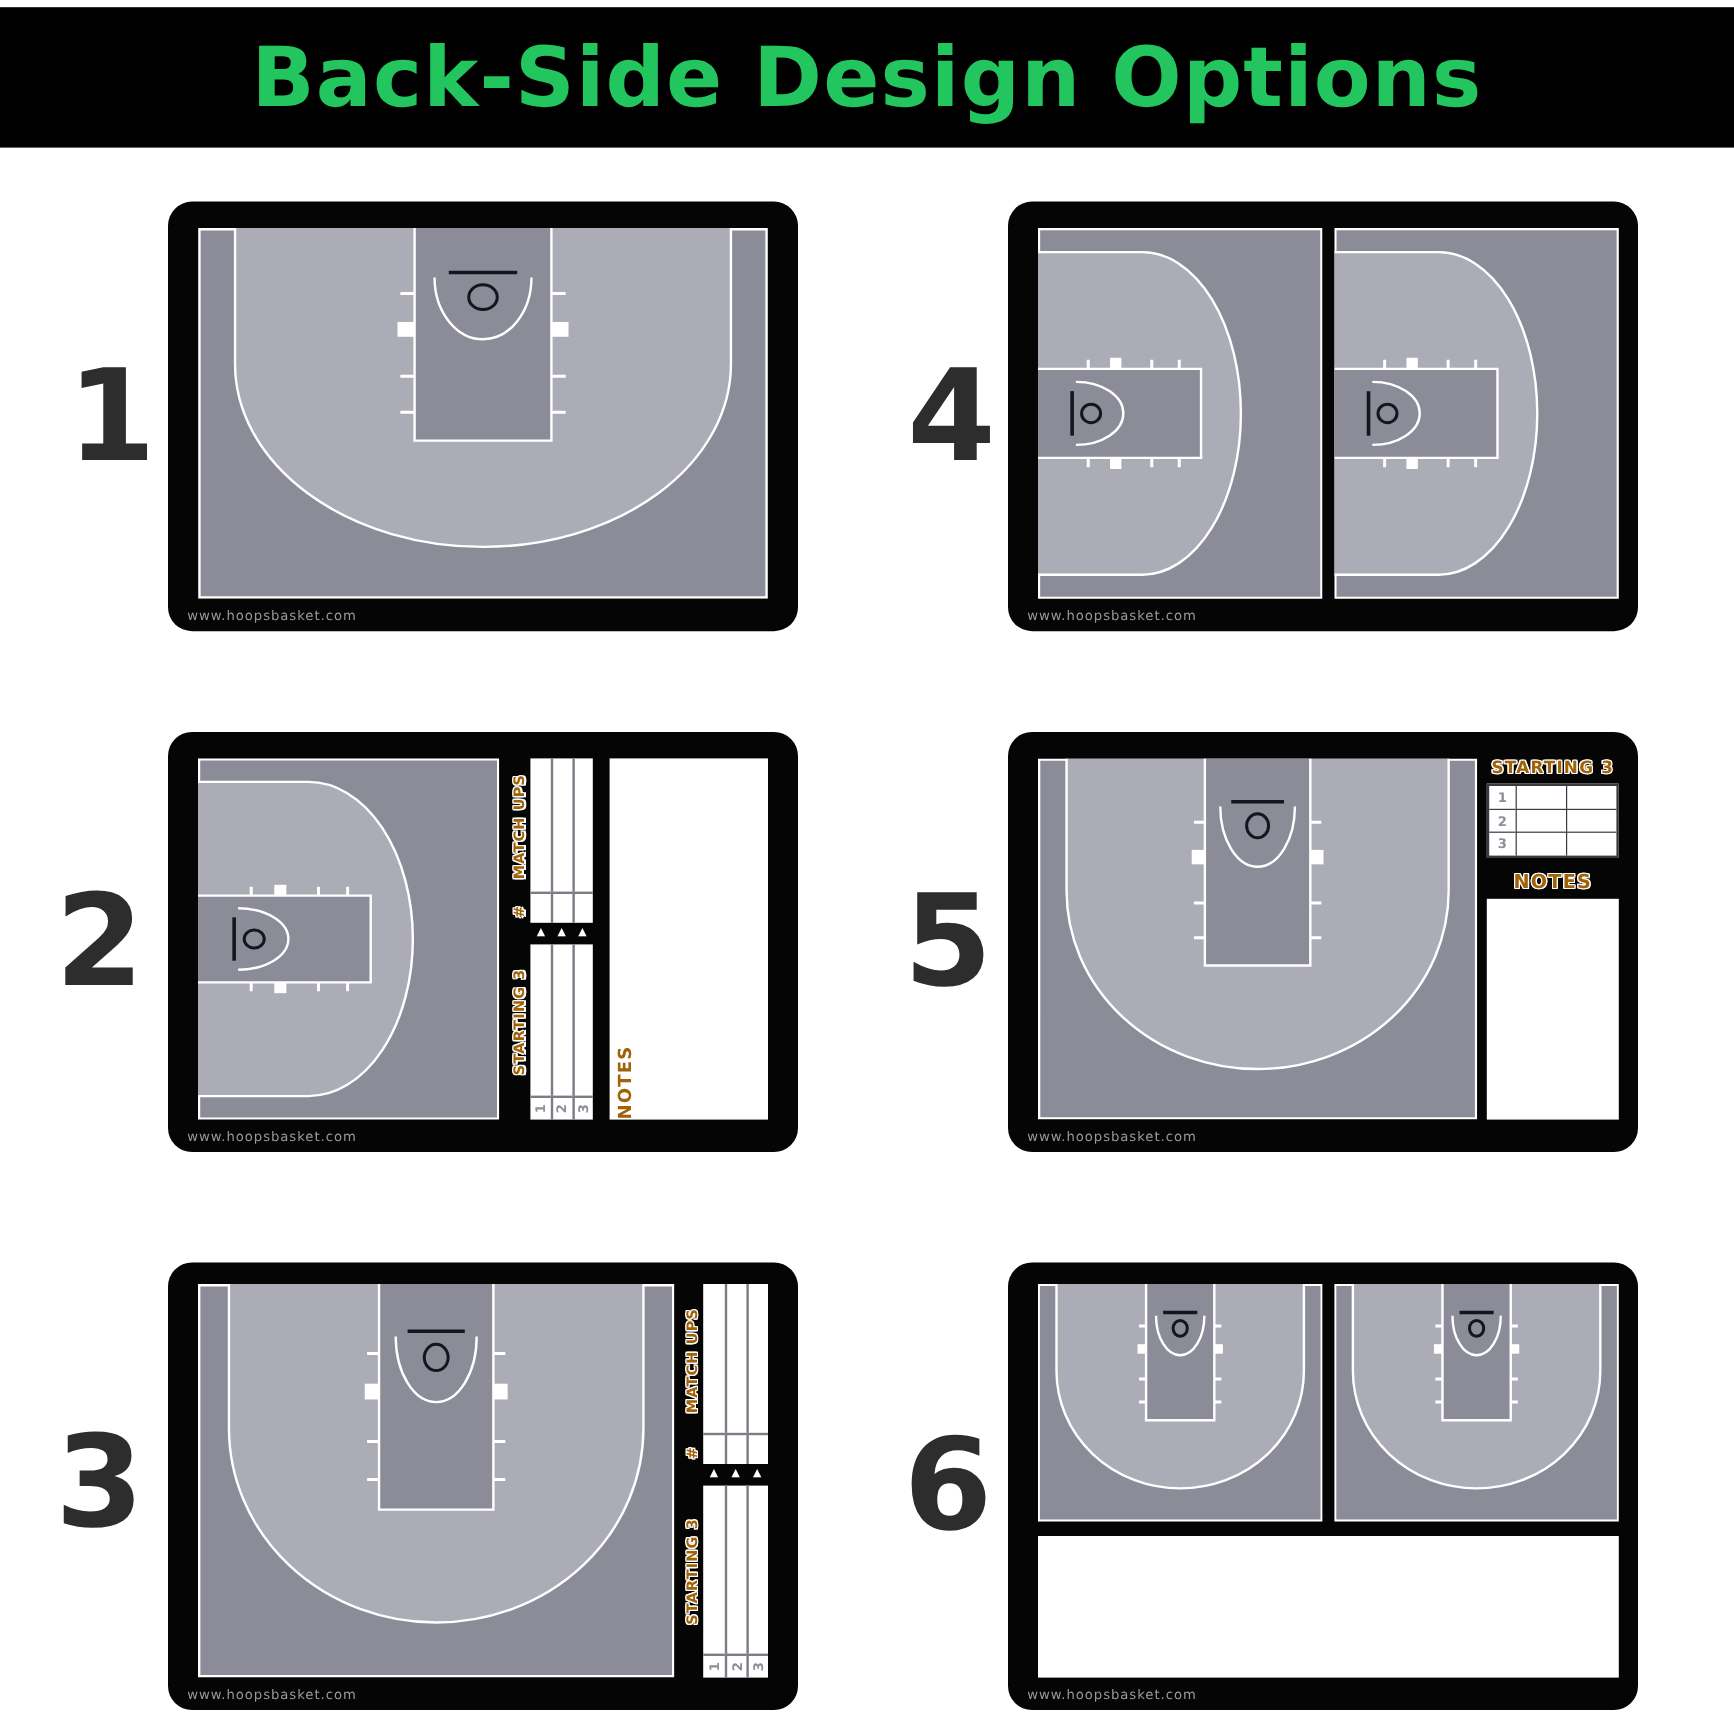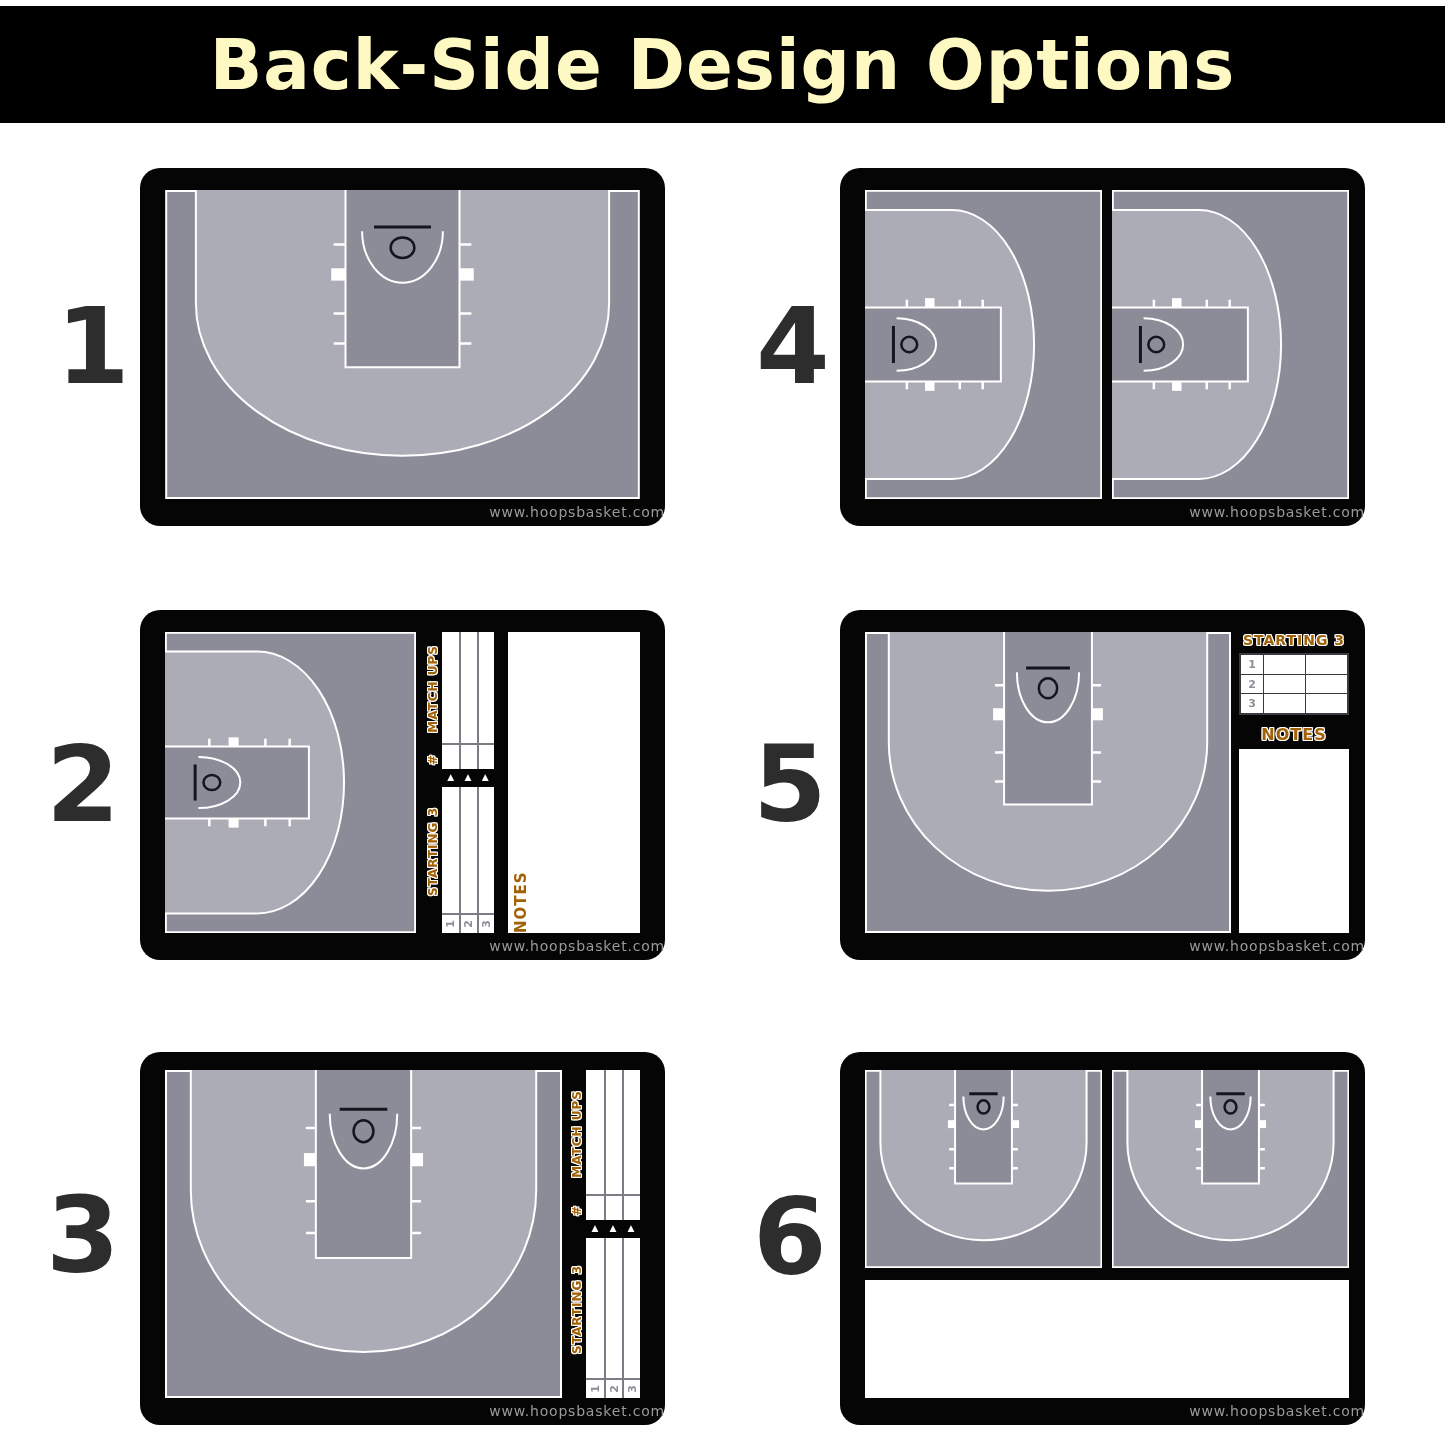--- a/index.html
+++ b/index.html
@@ -3,31 +3,31 @@
 <meta charset="utf-8">
 <style>
   html,body{margin:0;padding:0;}
   body{
     width:1445px;height:1445px;background:#ffffff;position:relative;overflow:hidden;
     font-family:"DejaVu Sans","Liberation Sans",sans-serif;
   }
   
   .banner{position:absolute;left:0;top:6px;width:1445px;height:117px;background:#000;
     display:flex;align-items:center;justify-content:center;}
-  .banner h1{margin:0;color:#fef9c3;font-size:69px;font-weight:bold;letter-spacing:1px;}
+  .banner h1{margin:0;color:#22c55e;font-size:69px;font-weight:bold;letter-spacing:1px;}
   
   .num{position:absolute;width:110px;height:112px;display:flex;align-items:center;justify-content:center;
     font-size:106px;font-weight:bold;color:#2d2d2d;line-height:1;}
   
   .board{position:absolute;background:#050505;border-radius:20px;}
   .inner{position:absolute;top:22px;bottom:27px;}
   .inL{left:25px;right:25px;}
   .inR{left:25px;right:16px;}
-  .wm{position:absolute;left:4px;right:0;bottom:6px;text-align:right;color:#9a9a9a;
-    font-size:14px;letter-spacing:.8px;}
+  .wm{position:absolute;left:16px;right:0;bottom:6px;text-align:left;color:#9a9a9a;
+    font-size:11px;letter-spacing:.8px;}
   .row{display:flex;width:100%;height:100%;}
   .col{display:flex;flex-direction:column;width:100%;height:100%;}
   .court{display:block;flex:1;height:100%;min-width:0;}
   
   .olab{color:#a16207;font-weight:bold;
     text-shadow:-1px -1px 0 #fff,1px -1px 0 #fff,-1px 1px 0 #fff,1px 1px 0 #fff,
                  0 -1px 0 #fff,0 1px 0 #fff,-1px 0 0 #fff,1px 0 0 #fff;}
   .vlab{writing-mode:vertical-rl;transform:rotate(180deg);letter-spacing:1px;}
   
   .rail{width:18px;display:flex;flex-direction:column;flex:none;}

